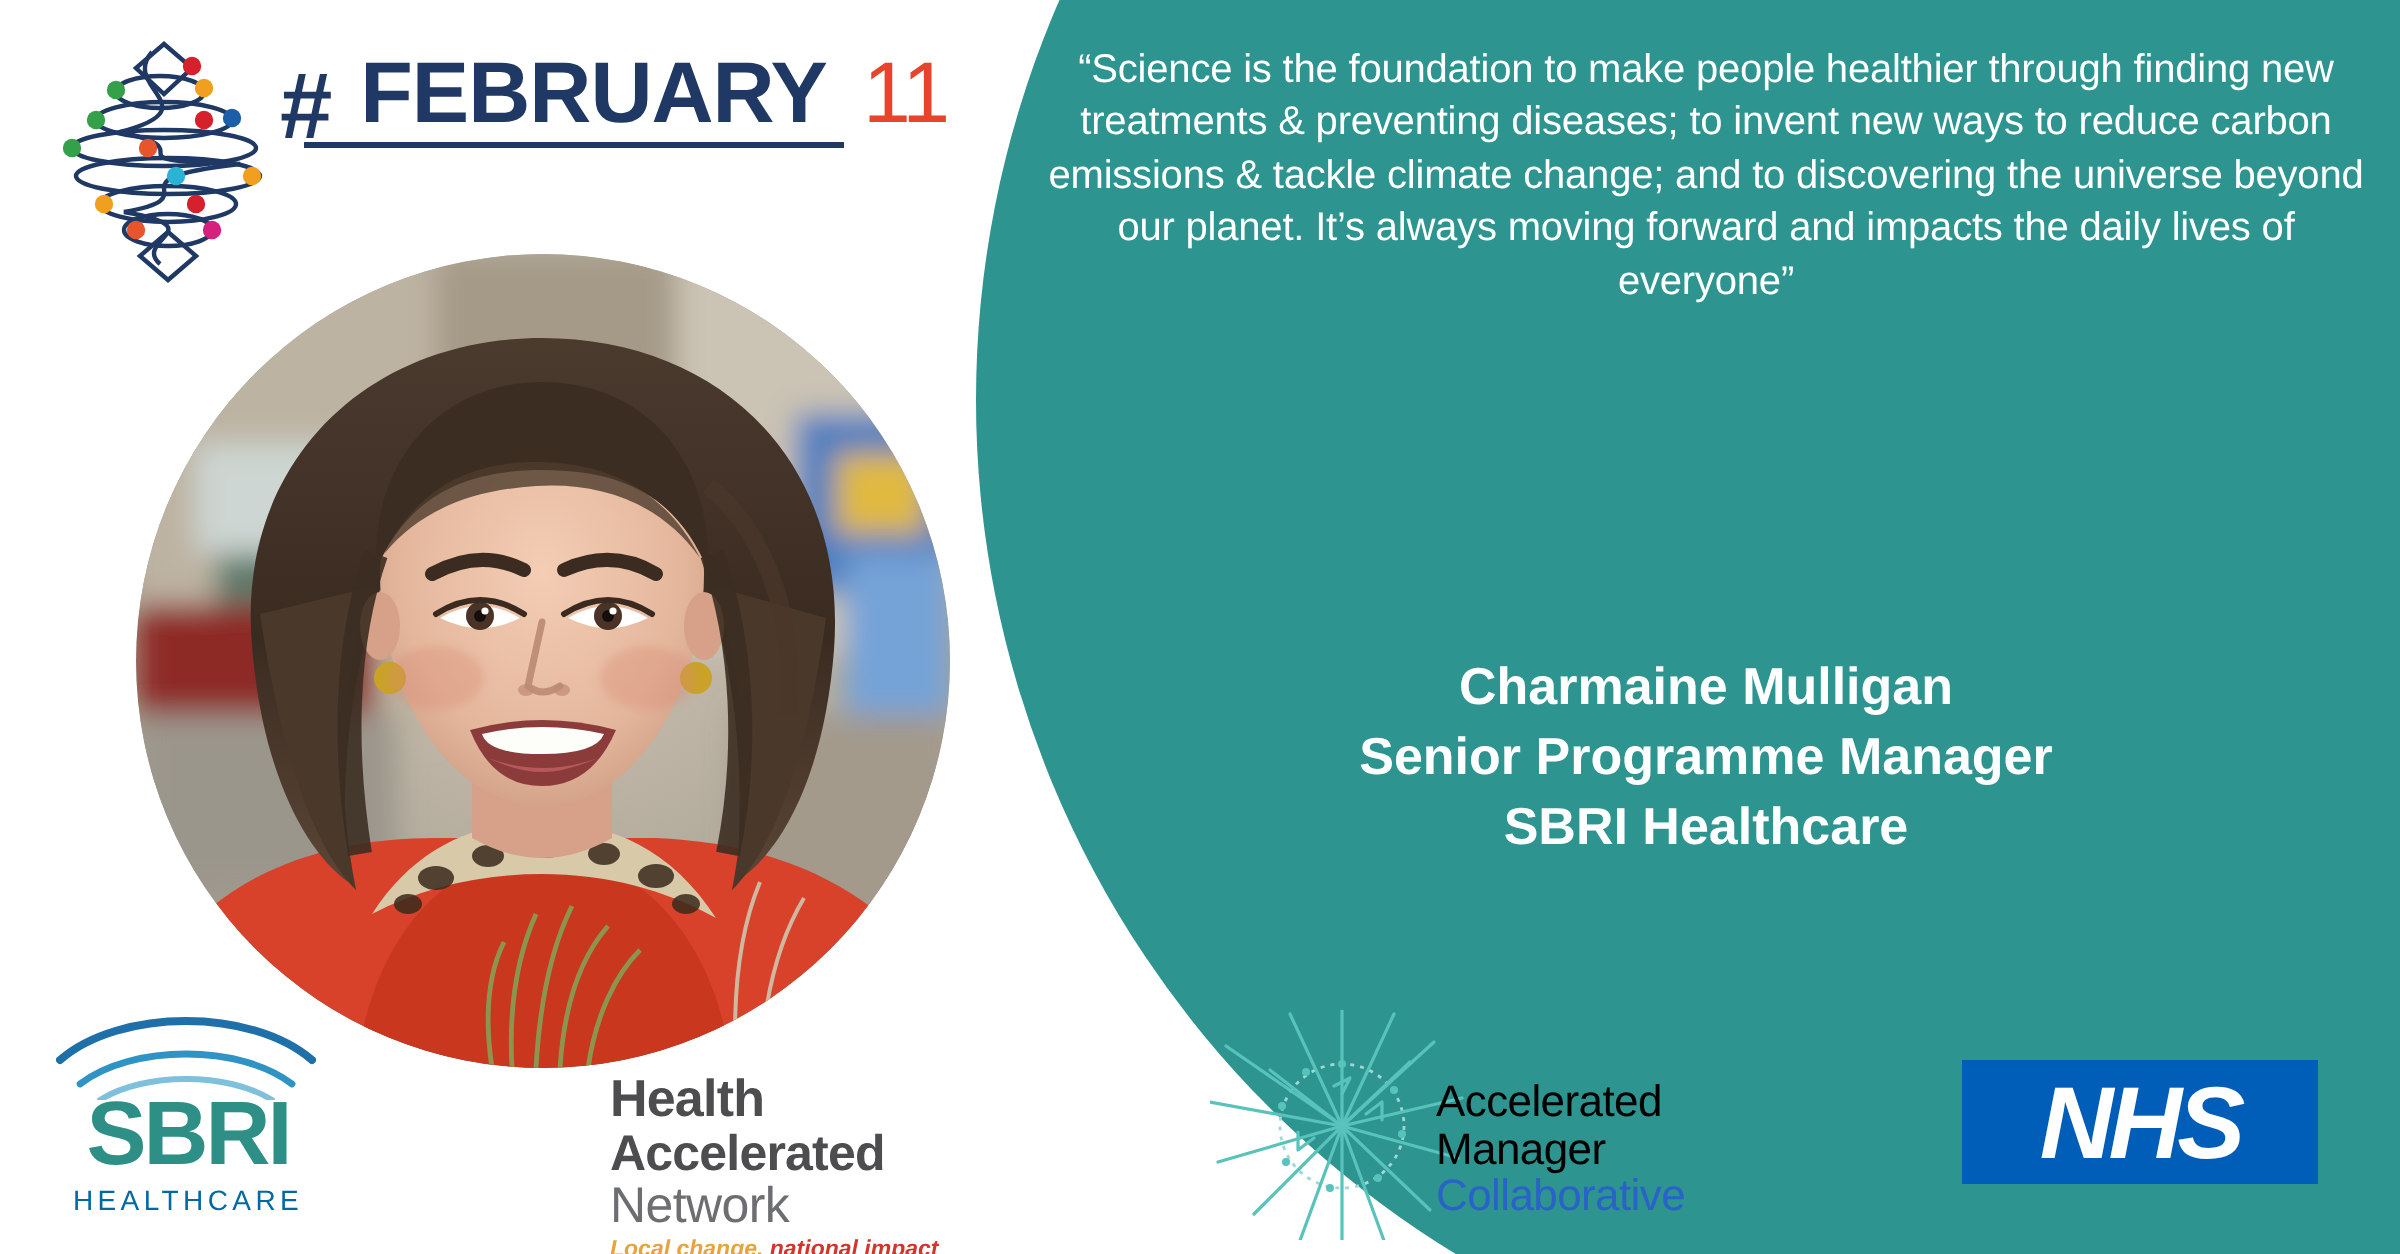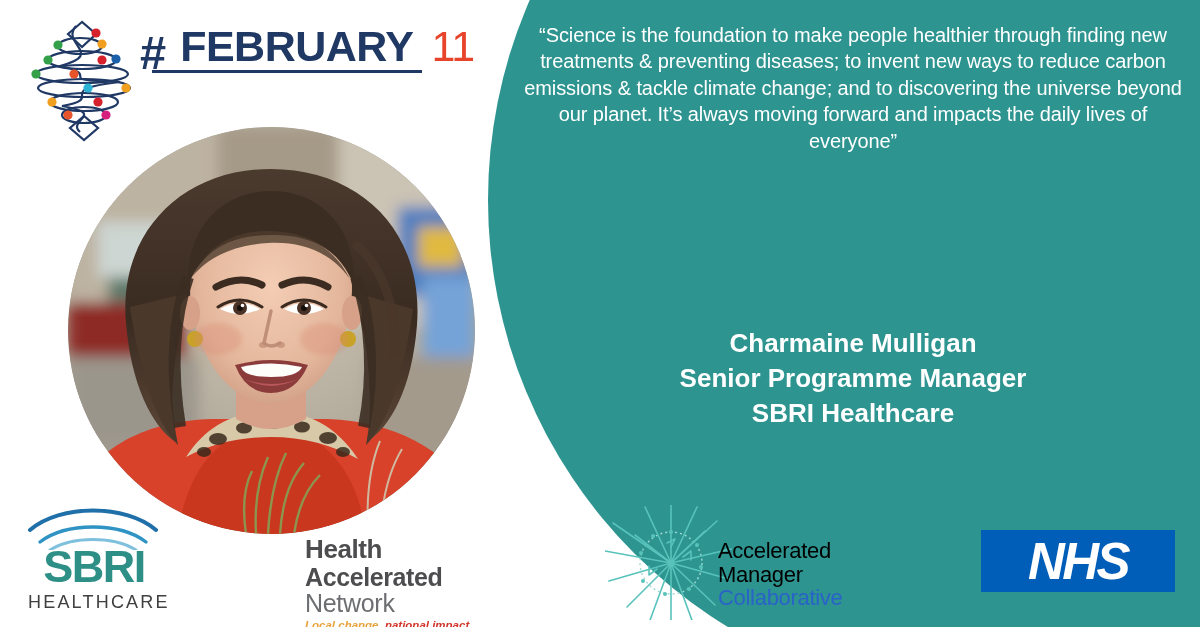--- a/index.html
+++ b/index.html
@@ -89,40 +89,40 @@
   .logo-sbri{position:absolute;left:22px;top:508px;width:145px;height:105px;z-index:5;}
   .sbri-arcs{position:absolute;left:6px;top:0px;width:130px;height:42px;}
   .sbri-word{
     position:absolute;left:6px;top:36px;width:132px;
     color:#2d8f86;font-weight:bold;font-size:45px;line-height:1;
     letter-spacing:-1.5px;text-align:center;
     font-family:"Liberation Sans",sans-serif;
   }
   .sbri-sub{
     position:absolute;left:6px;top:84px;width:132px;text-align:center;
-    color:#404040;font-size:18px;letter-spacing:2.2px;font-weight:500;
+    color:#0369a1;font-size:14px;letter-spacing:2.2px;font-weight:500;
     font-family:"Liberation Sans",sans-serif;
   }
 
   .logo-hin{position:absolute;left:305px;top:536px;width:175px;height:85px;z-index:5;}
   .hin-l1{color:#4d4d4f;font-weight:bold;font-size:26px;line-height:1.06;letter-spacing:-0.4px;}
   .hin-l2{color:#4d4d4f;font-weight:bold;font-size:25px;line-height:1.06;letter-spacing:-0.4px;}
   .hin-l3{color:#6d6e71;font-weight:400;font-size:25px;line-height:1.1;letter-spacing:-0.3px;}
   .hin-tag{font-size:11.5px;font-style:italic;font-weight:bold;margin-top:1px;}
   .hin-tag .a{color:#e8a33d;}
   .hin-tag .b{color:#d1352b;}
 
   .logo-aac{position:absolute;left:605px;top:505px;width:255px;height:115px;z-index:5;}
   .aac-mark{position:absolute;left:0;top:0;width:130px;height:115px;}
   .aac-text{position:absolute;left:113px;top:34px;width:145px;line-height:1.07;}
   .aac-1,.aac-2{color:#000000;font-size:22px;font-weight:500;letter-spacing:-0.3px;}
   .aac-3{color:#2a63c8;font-size:22px;font-weight:500;letter-spacing:-0.3px;}
 
   .logo-nhs{
-    position:absolute;left:981px;top:530px;width:194px;height:62px;z-index:5;
+    position:absolute;left:981px;top:530px;width:178px;height:62px;z-index:5;
     background:#005eb8;display:flex;align-items:center;justify-content:center;text-align:center;
   }
   .nhs-text{
     color:#ffffff;font-weight:bold;font-style:italic;font-size:51px;
     letter-spacing:-2.5px;line-height:1;
     font-family:"Liberation Sans",sans-serif;
   }
 </style>
 </head>
 <body>

